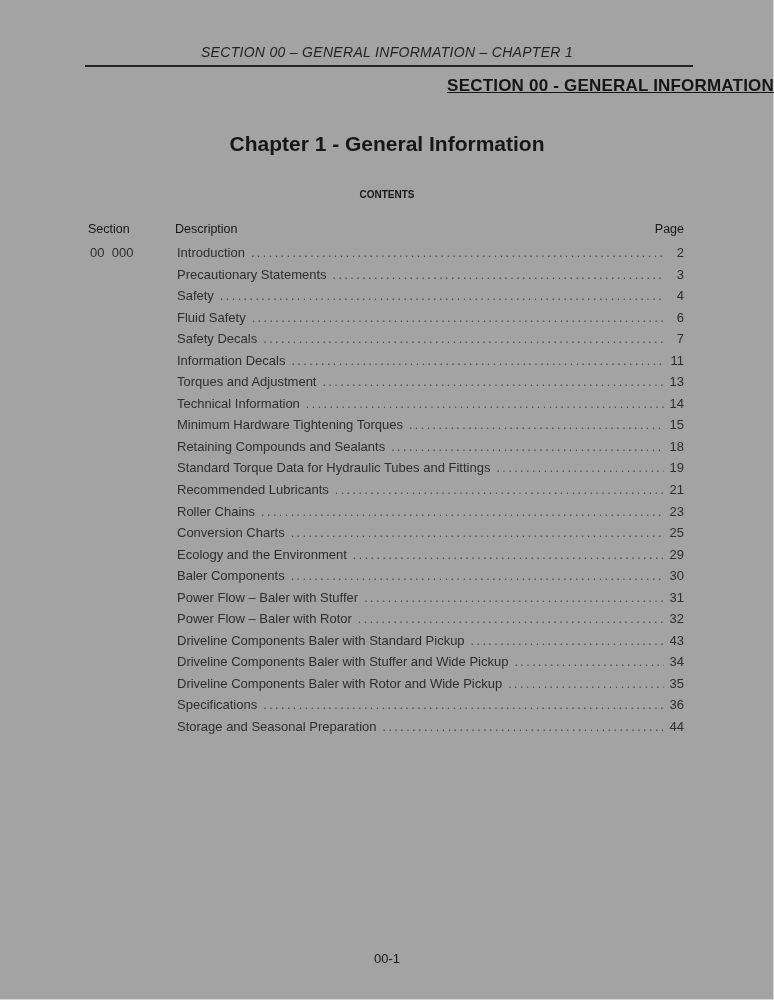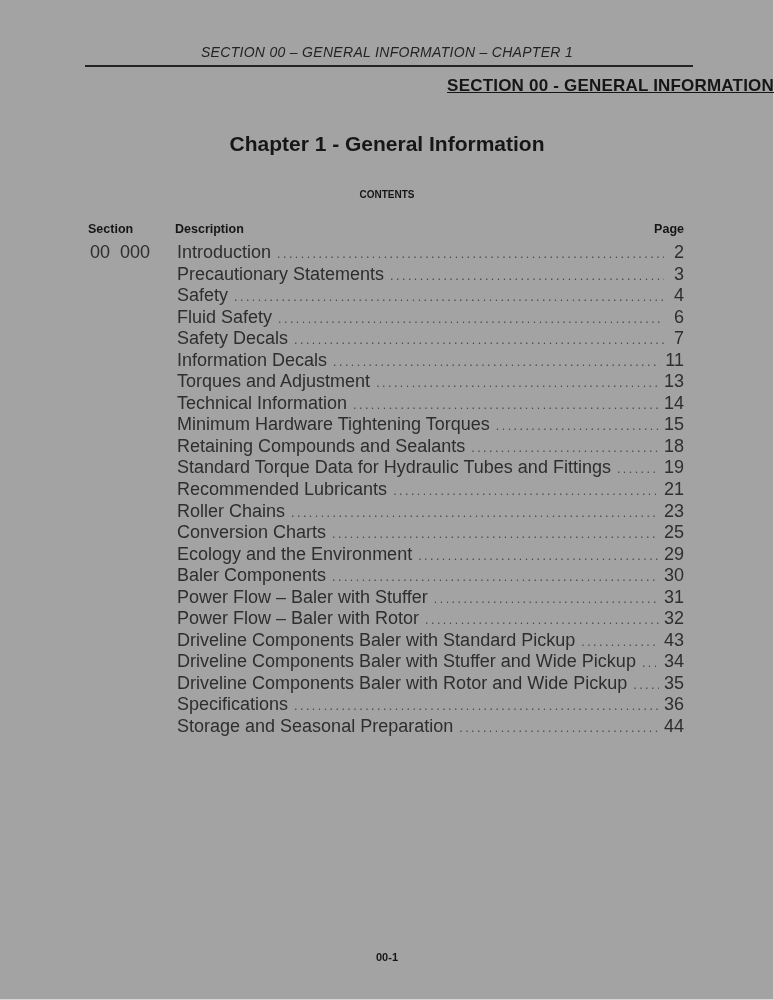--- a/index.html
+++ b/index.html
@@ -75,35 +75,35 @@
     position: absolute;
     left: 88px;
     top: 218px;
     width: 596px;
   }
   .toc-header {
     display: flex;
     align-items: baseline;
     height: 22px;
     line-height: 22px;
-    font-weight: 700;
+    font-weight: 400;
     font-size: 12.5px;
     color: #161616;
   }
   .toc-header .cell-section { width: 87px; flex: none; }
   .toc-header .cell-desc   { flex: none; }
   .toc-header .spacer      { flex: 1; }
   .toc-header .cell-page   { flex: none; text-align: right; }
   .toc-rows { margin-top: 2px; }
   .toc-row {
     display: flex;
     align-items: baseline;
     height: 21.55px;
     line-height: 21.55px;
-    font-size: 18px;
+    font-size: 13px;
     color: #2e2e2e;
     white-space: nowrap;
   }
   .toc-row .cell-section {
     width: 87px;
     flex: none;
     white-space: pre;
     padding-left: 2px;
     color: #2e2e2e;
   }
@@ -126,22 +126,22 @@
     min-width: 15px;
     text-align: right;
     color: #2e2e2e;
   }
   .footer-page {
     position: absolute;
     top: 951px;
     left: 0;
     width: 100%;
     text-align: center;
-    font-weight: 700;
-    font-size: 11px;
+    font-weight: 400;
+    font-size: 13px;
     color: #161616;
   }
 </style>
 </head>
 <body>
 
 <div class="page">
 
   <div class="running-header">SECTION 00 – GENERAL INFORMATION – CHAPTER 1</div>
 

